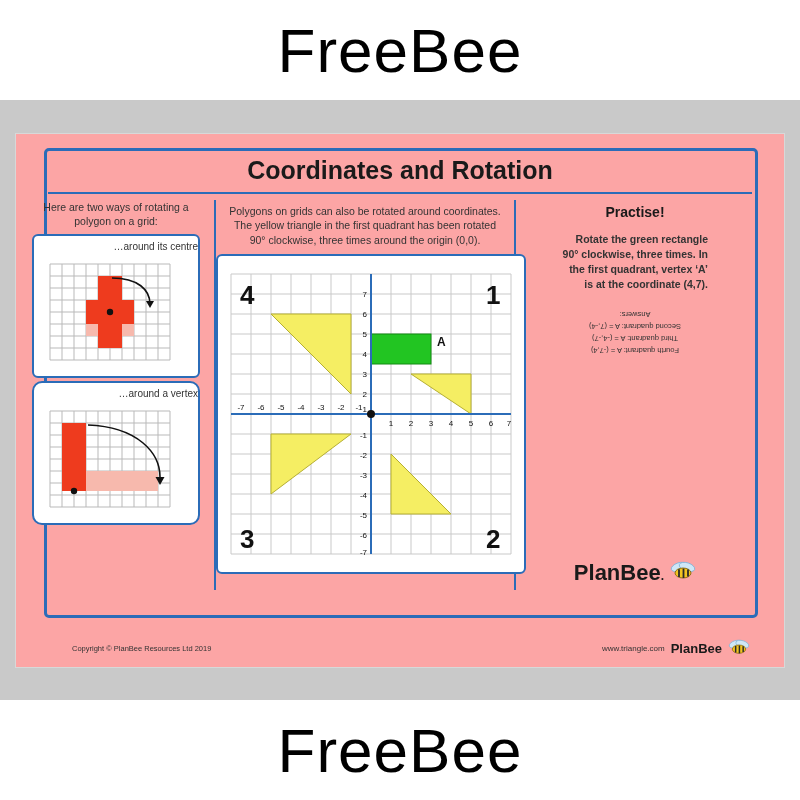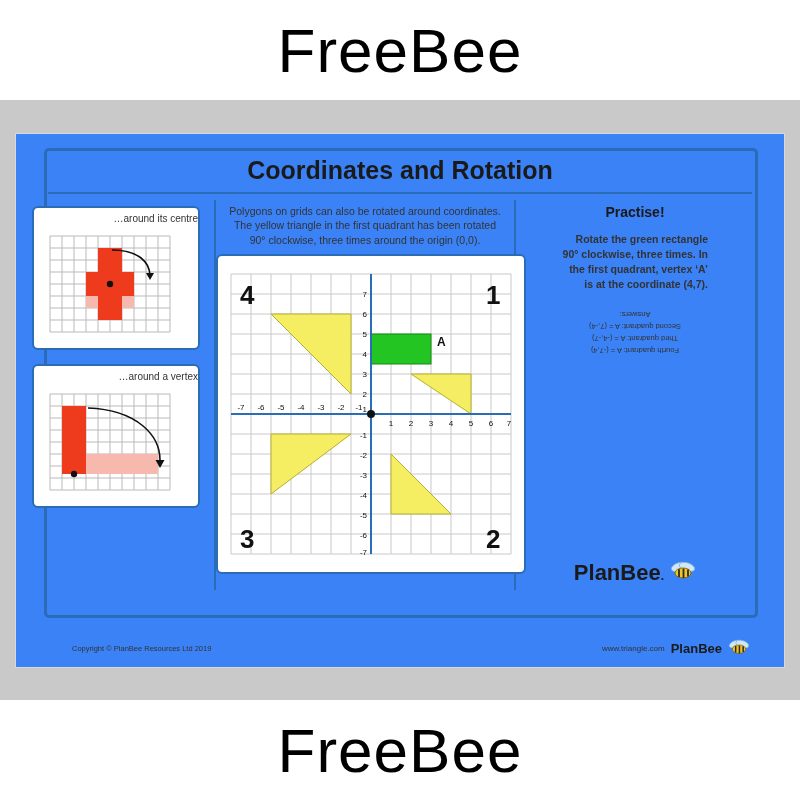--- a/index.html
+++ b/index.html
@@ -13,21 +13,21 @@
     display:flex;align-items:center;justify-content:center;
     color:#000;font-size:62px;font-weight:400;letter-spacing:1px;
   }
   .banner-top{top:0;}
   .banner-bottom{top:700px;}
   .poster-outer{
     position:absolute;left:0;top:100px;width:800px;height:600px;
     background:#c9c9c9;display:flex;align-items:center;justify-content:center;
   }
   .poster{
-    width:770px;height:535px;background:#3b82f6;border:1px solid #d8d8d8;
+    width:770px;height:535px;background:#fca5a5;border:1px solid #d8d8d8;
     position:relative;box-sizing:border-box;
   }
   .inner-frame{
     position:absolute;left:28px;top:14px;width:714px;height:470px;
     border:3px solid #2b6cb8;border-radius:5px;box-sizing:border-box;
   }
   .title{
     position:absolute;left:0;right:0;top:22px;text-align:center;
     font-size:25px;font-weight:bold;color:#1a1a1a;
   }
@@ -101,20 +101,21 @@
 
 <div class="poster-outer">
   <div class="poster">
 
     <div class="inner-frame"></div>
 
     <div class="title">Coordinates and Rotation</div>
     <div class="title-rule"></div>
 
     <div class="col-left">
+      <div class="caption">Here are two ways of rotating a polygon on a grid:</div>
 
       <div class="sub-box">
         <div class="sub-label">…around its centre</div>
         <div class="gridbox">
           <svg width="152" height="112" viewBox="0 0 152 112">
             <g stroke="#b9b9b9" stroke-width="1">
               <line x1="16" y1="8" x2="16" y2="104"></line>
                 <line x1="28" y1="8" x2="28" y2="104"></line>
               <line x1="40" y1="8" x2="40" y2="104"></line>
                 <line x1="52" y1="8" x2="52" y2="104"></line>
@@ -142,21 +143,21 @@
             <rect x="52" y="44" width="48" height="24" fill="#ee3b1e"></rect>
 
             <circle cx="76" cy="56" r="3.2" fill="#111"></circle>
 
             <path d="M78 22 C 104 22, 116 34, 116 48" stroke="#111" stroke-width="1.6" fill="none"></path>
             <path d="M116 52 l -4 -7 l 8 0 z" fill="#111"></path>
           </svg>
         </div>
       </div>
 
-      <div class="sub-box" style="margin-top:14px;">
+      <div class="sub-box" style="margin-top:3px;border-radius:10px;">
         <div class="sub-label">…around a vertex</div>
         <div class="gridbox">
           <svg width="152" height="112" viewBox="0 0 152 112">
             <g stroke="#b9b9b9" stroke-width="1">
               <line x1="16" y1="8" x2="16" y2="104"></line>
                 <line x1="28" y1="8" x2="28" y2="104"></line>
               <line x1="40" y1="8" x2="40" y2="104"></line>
                 <line x1="52" y1="8" x2="52" y2="104"></line>
               <line x1="64" y1="8" x2="64" y2="104"></line>
                 <line x1="76" y1="8" x2="76" y2="104"></line>

